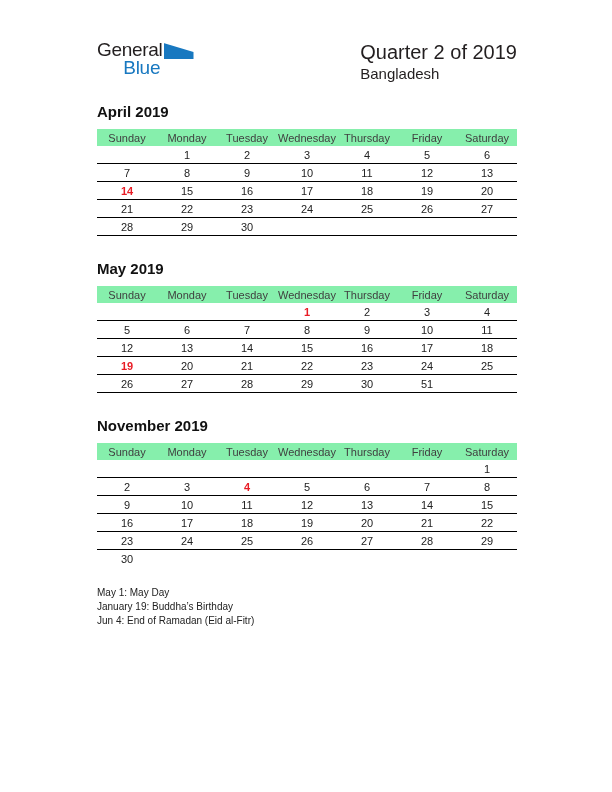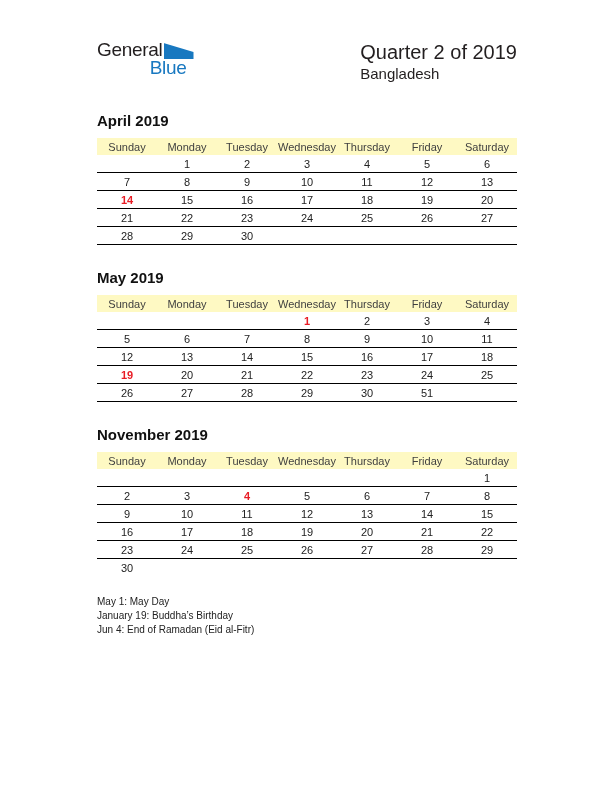--- a/index.html
+++ b/index.html
@@ -29,39 +29,39 @@
   .logo-row1 { display: flex; align-items: flex-start; }
   .logo-word1 { color: #221e1f; font-weight: 500; letter-spacing: -0.3px; }
   .logo-triangle {
     width: 30px; height: 16px;
     background: #1878c0;
     clip-path: polygon(0 0, 100% 56%, 100% 100%, 0 100%);
     margin-top: 3px; margin-left: 1px;
   }
   .logo-row2 {
     color: #1878c0;
-    text-align: right;
+    text-align: center;
     padding-right: 7px;
     margin-top: -2px;
     letter-spacing: -0.3px;
   }
   .title-block { text-align: left; }
   .quarter-title { font-size: 20px; line-height: 24px; color: #221e1f; }
   .quarter-subtitle { font-size: 15px; line-height: 20px; color: #221e1f; }
   
   .month { margin-top: 24px; }
-  .month:first-child { margin-top: 28px; }
+  .month:first-child { margin-top: 19px; }
   .month-title { font-size: 15px; font-weight: bold; color: #111111; margin-bottom: 9px; }
   table.cal {
     width: 420px;
     border-collapse: collapse;
     table-layout: fixed;
   }
   table.cal th {
-    background: #fef9c3;
+    background: #86efac;
     font-weight: normal;
     font-size: 11px;
     color: #3f3f3f;
     height: 17px;
     text-align: center;
     padding: 0;
   }
   table.cal td {
     font-size: 11px;
     color: #222222;

